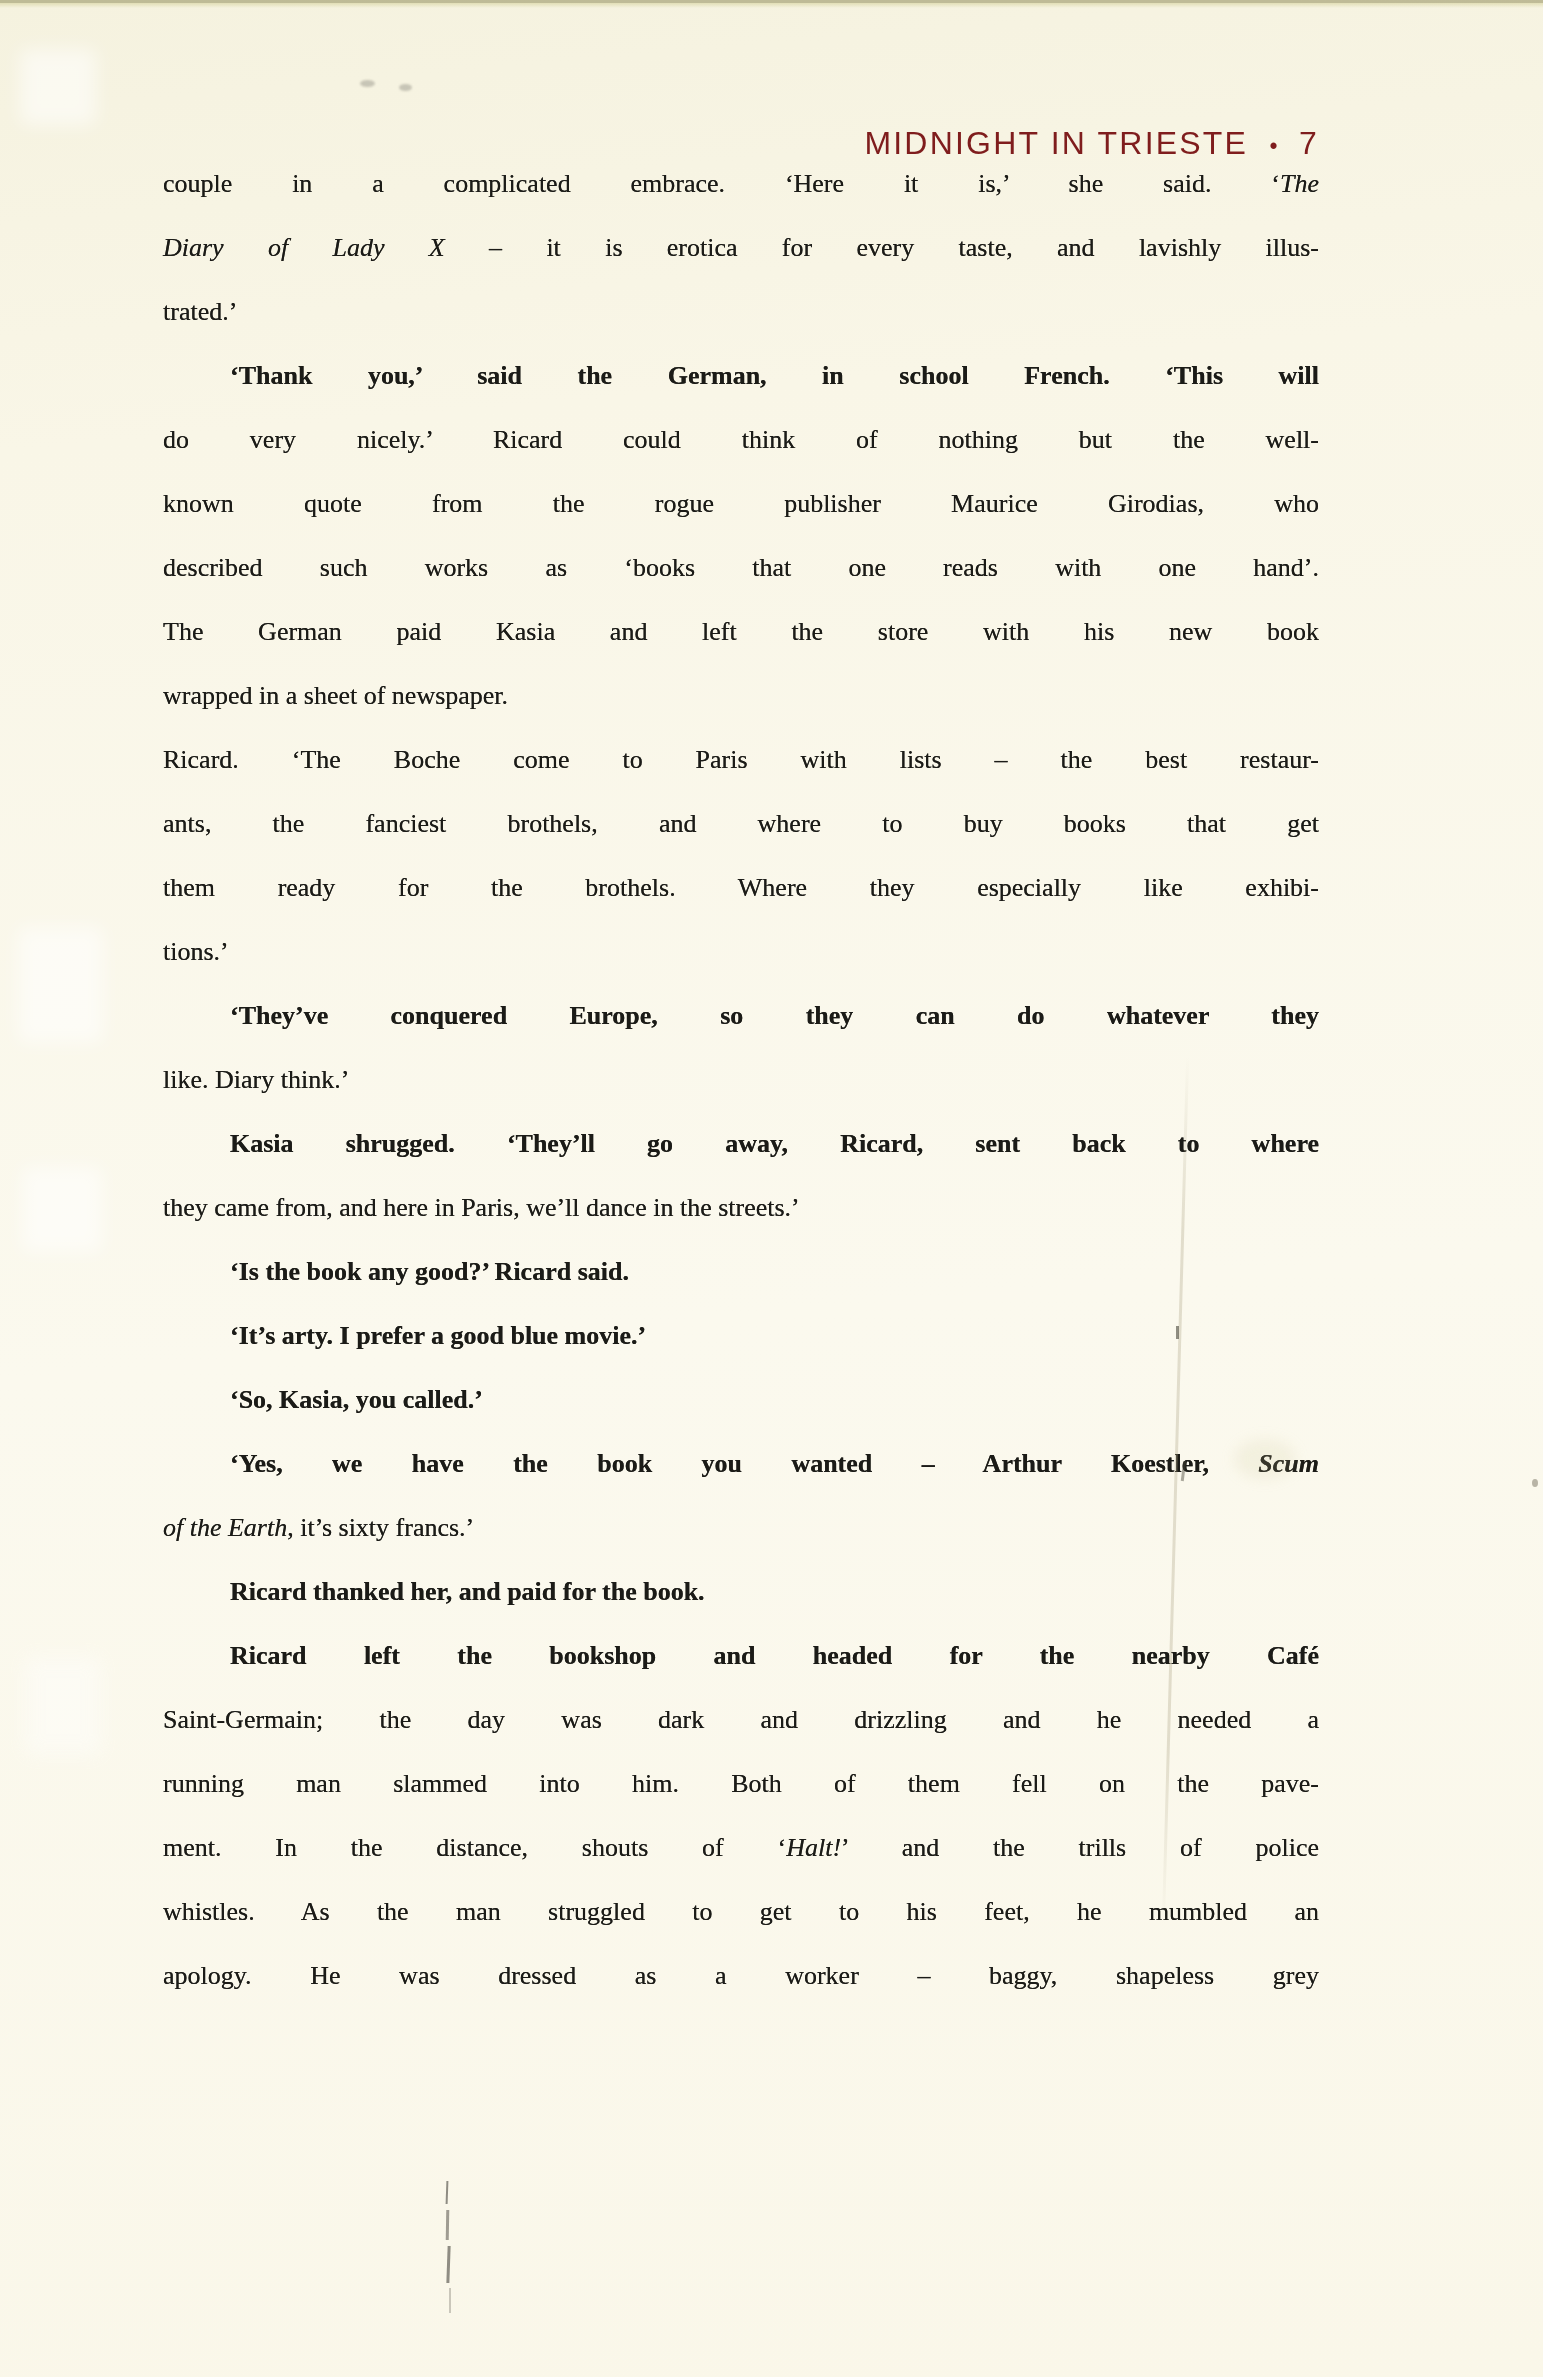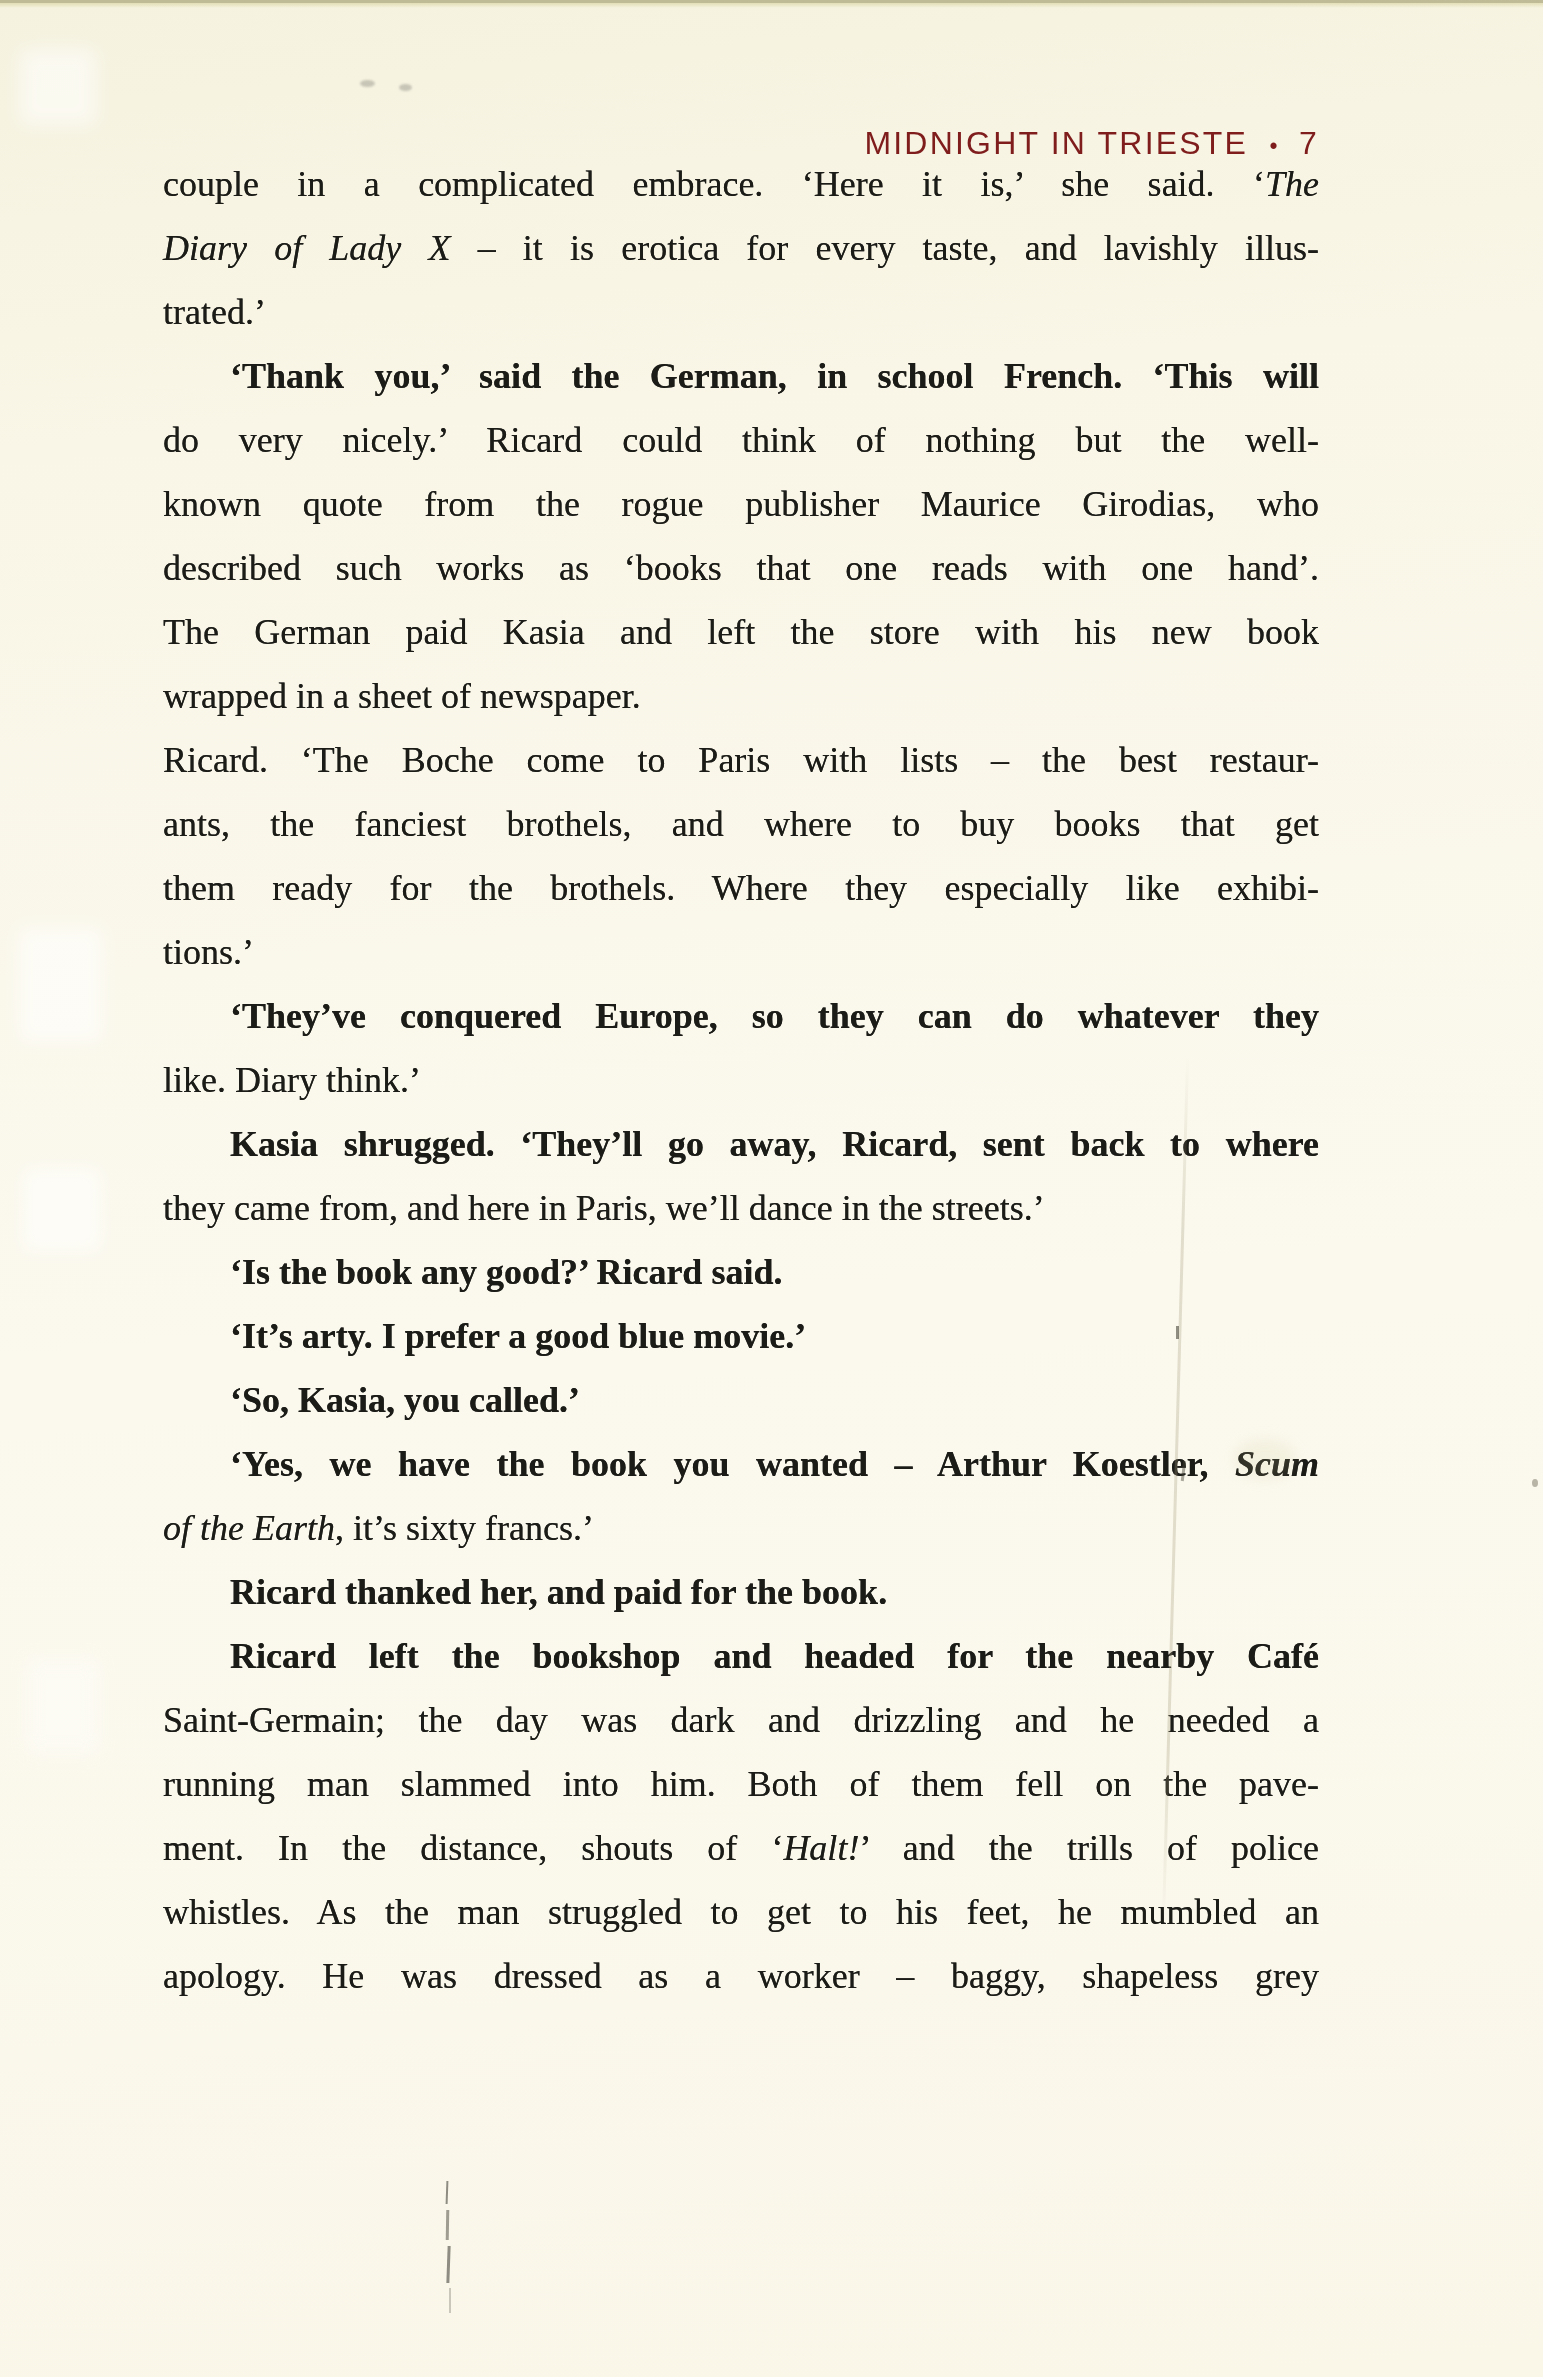--- a/index.html
+++ b/index.html
@@ -60,21 +60,21 @@
     letter-spacing:2.2px;
     color:#7f1d1d;
     white-space:nowrap;
     margin-top:40px;
   }
   .header .sep{display:inline-block;margin:0 21.4px;font-size:23px;letter-spacing:0;}
 
   
   .textblock{
     position:absolute;left:163px;top:152px;width:1156px;
-    font-size:36px;line-height:64px;
+    font-size:26px;line-height:64px;
     color:var(--ink);
     text-shadow:0 0 0.4px rgba(27,27,23,0.85);
   }
   .line{
     height:64px;margin:0;
     text-align:justify;
     text-align-last:justify;
     text-justify:inter-word;
   }
   .line.last{text-align-last:left;}

